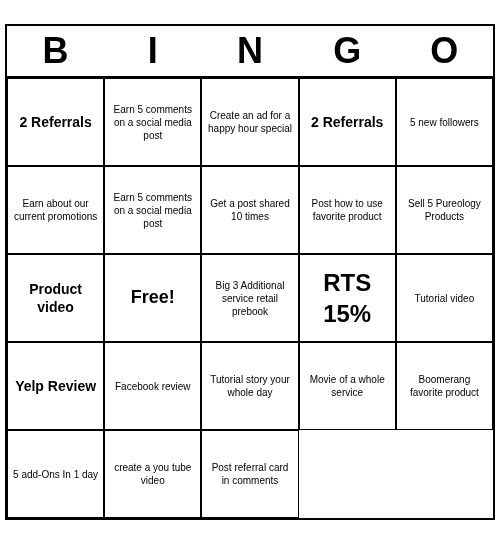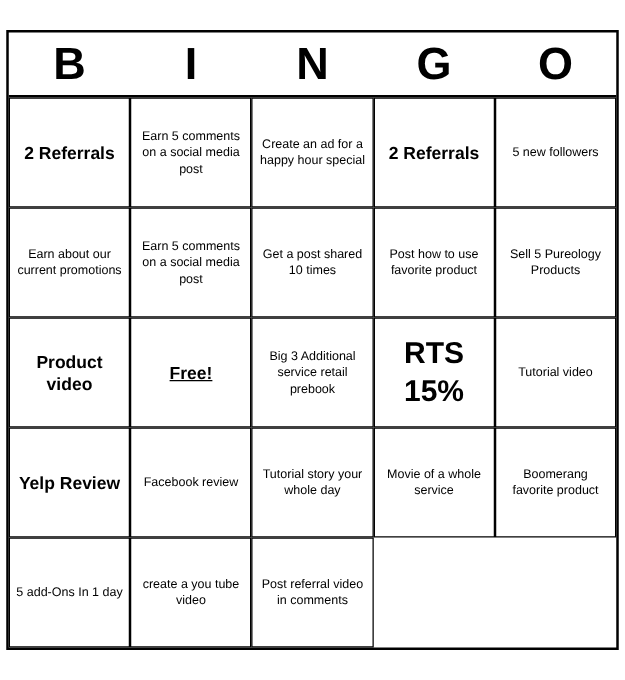--- a/index.html
+++ b/index.html
@@ -52,23 +52,22 @@
       display: flex;
       align-items: center;
       justify-content: center;
       text-align: center;
       font-size: 10px;
       line-height: 1.3;
       word-break: break-word;
     }
 
     .bingo-cell.free {
-      font-size: 14px;
+      font-size: 18px;
       font-weight: bold;
-      text-decoration: underline;
     }
 
     .bingo-cell.large-text {
       font-size: 24px;
       font-weight: bold;
     }
 
     .bingo-cell.medium-text {
       font-size: 14px;
       font-weight: bold;
@@ -101,15 +100,15 @@
       <div class="bingo-cell normal">Big 3 Additional service retail prebook</div>
       <div class="bingo-cell large-text">RTS 15%</div>
       <div class="bingo-cell normal">Tutorial video</div>
       <div class="bingo-cell medium-text">Yelp Review</div>
       <div class="bingo-cell normal">Facebook review</div>
       <div class="bingo-cell normal">Tutorial story your whole day</div>
       <div class="bingo-cell normal">Movie of a whole service</div>
       <div class="bingo-cell normal">Boomerang favorite product</div>
       <div class="bingo-cell normal">5 add-Ons In 1 day</div>
       <div class="bingo-cell normal">create a you tube video</div>
-      <div class="bingo-cell normal">Post referral video in comments</div>
+      <div class="bingo-cell normal">Post referral card in comments</div>
     </div>
 </div>
 
 </body></html>

